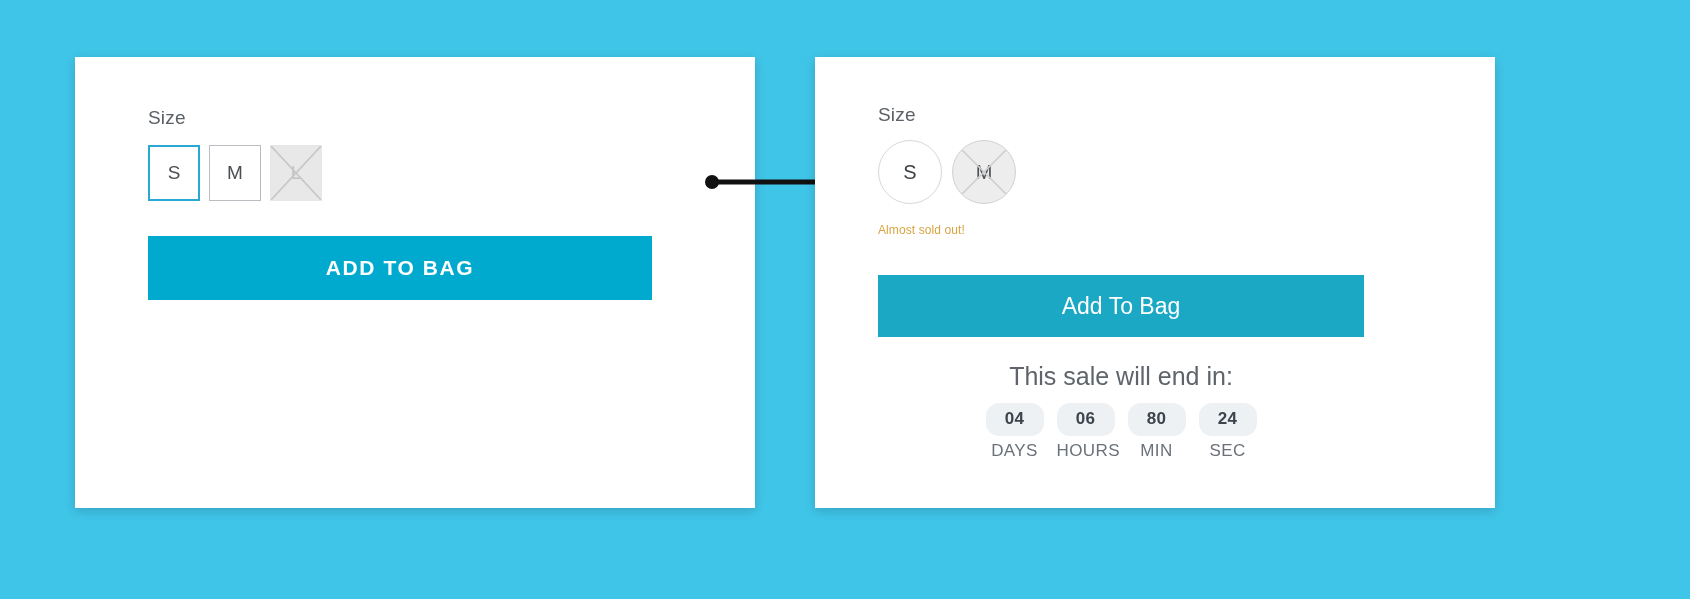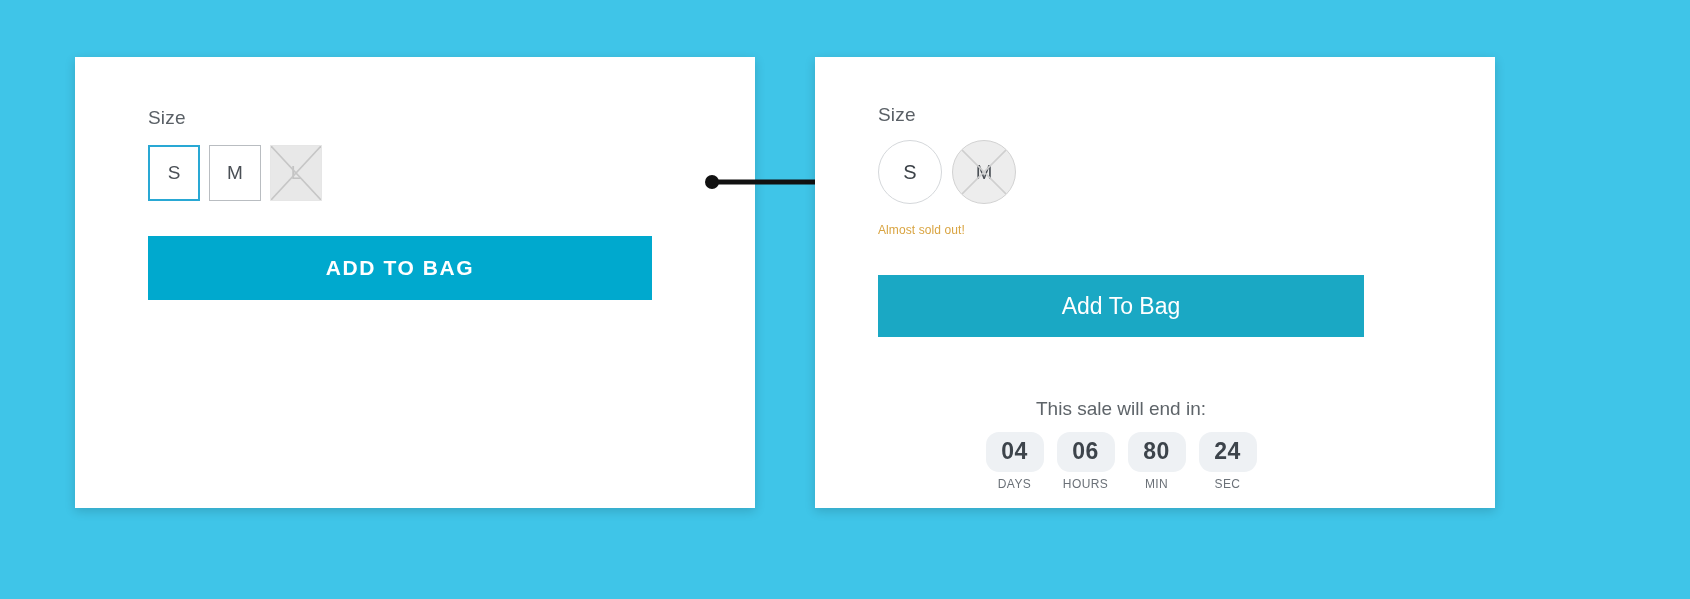--- a/index.html
+++ b/index.html
@@ -171,49 +171,48 @@
   .countdown {
     position: absolute;
     left: 63px;
     top: 305px;
     width: 486px;
     text-align: center;
   }
 
   .countdown-title {
     color: #5e6469;
-    font-size: 19px;
-    margin-top: 36px;
+    font-size: 25px;
   }
 
   .timer-row {
     display: flex;
     justify-content: center;
     gap: 13px;
     margin-top: 12px;
   }
 
   .timer-unit {
     width: 58px;
     text-align: center;
   }
 
   .timer-value {
     background: #eef1f4;
     border-radius: 13px;
     padding: 6px 0 7px;
-    font-size: 23px;
+    font-size: 17px;
     font-weight: bold;
     color: #3d444b;
     letter-spacing: 0.4px;
   }
 
   .timer-name {
     margin-top: 5px;
-    font-size: 12px;
+    font-size: 17px;
     color: #6b7178;
     letter-spacing: 0.4px;
   }
 
   
   .connector {
     position: absolute;
     left: 700px;
     top: 160px;
     width: 180px;

